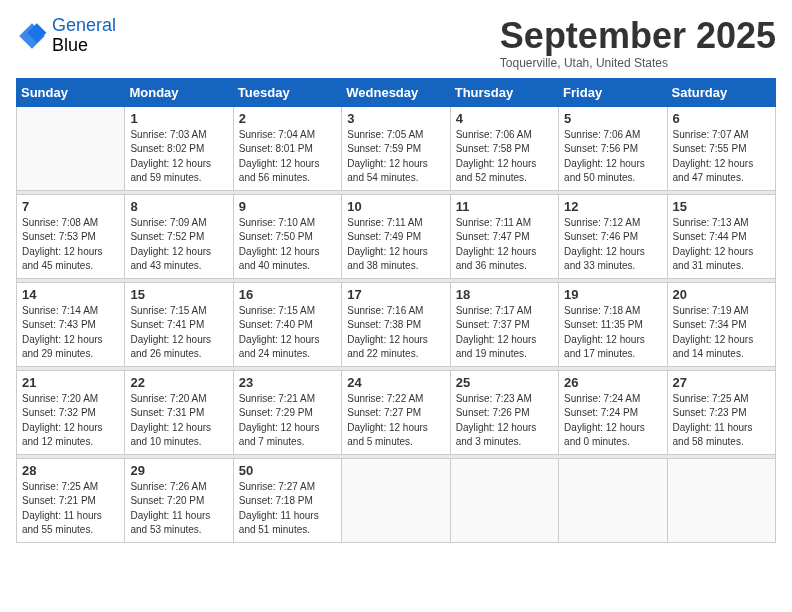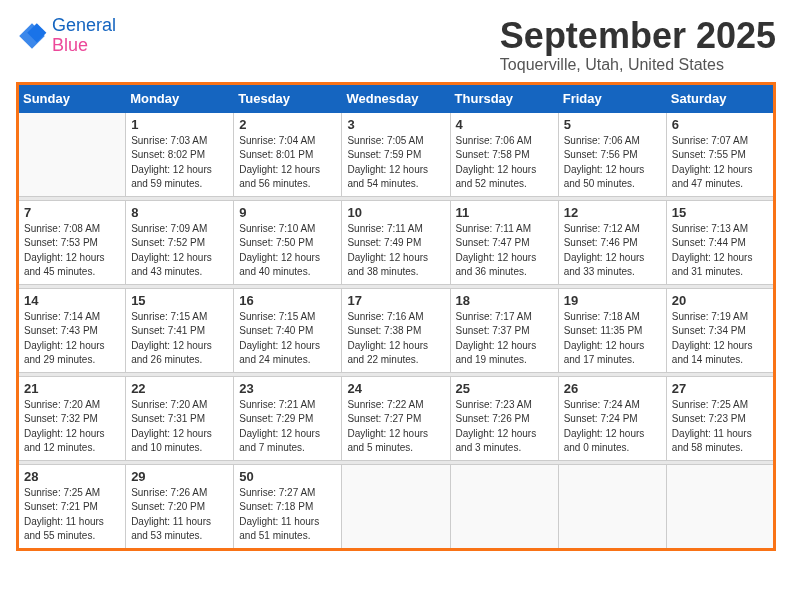--- a/index.html
+++ b/index.html
@@ -36,27 +36,27 @@
     }
     .title-block {
     }
     .month-title {
       font-size: 36px;
       font-weight: bold;
       color: #333;
       line-height: 1.1;
     }
     .location {
-      font-size: 16px;
+      font-size: 12px;
       color: #555;
     }
     .calendar {
       width: 100%;
       border-collapse: collapse;
-      border: 3px solid #f97316;
+      border: 1px solid #f97316;
     }
     .calendar th {
       background: #1565c0;
       color: #fff;
       font-size: 13px;
       font-weight: bold;
       padding: 6px 4px;
       text-align: left;
       border: 1px solid #1565c0;
     }
@@ -94,21 +94,21 @@
 <body>
 
 <div class="header">
   <div class="logo">
     <svg class="logo-icon" viewBox="0 0 40 40">
       <polygon points="20,4 36,20 20,36 4,20" fill="#1a73e8" opacity="0.85"></polygon>
       <polygon points="26,4 38,16 26,28 14,16" fill="#1a73e8"></polygon>
     </svg>
     <div class="logo-text">
       <div><span>General</span></div>
-      <div style="color:#ec4899;">Blue</div>
+      <div style="color:#000000;">Blue</div>
     </div>
   </div>
   <div class="title-block">
     <div class="month-title">September 2025</div>
     <div class="location">Toquerville, Utah, United States</div>
   </div>
 </div>
 
 <table class="calendar">
   <thead>

